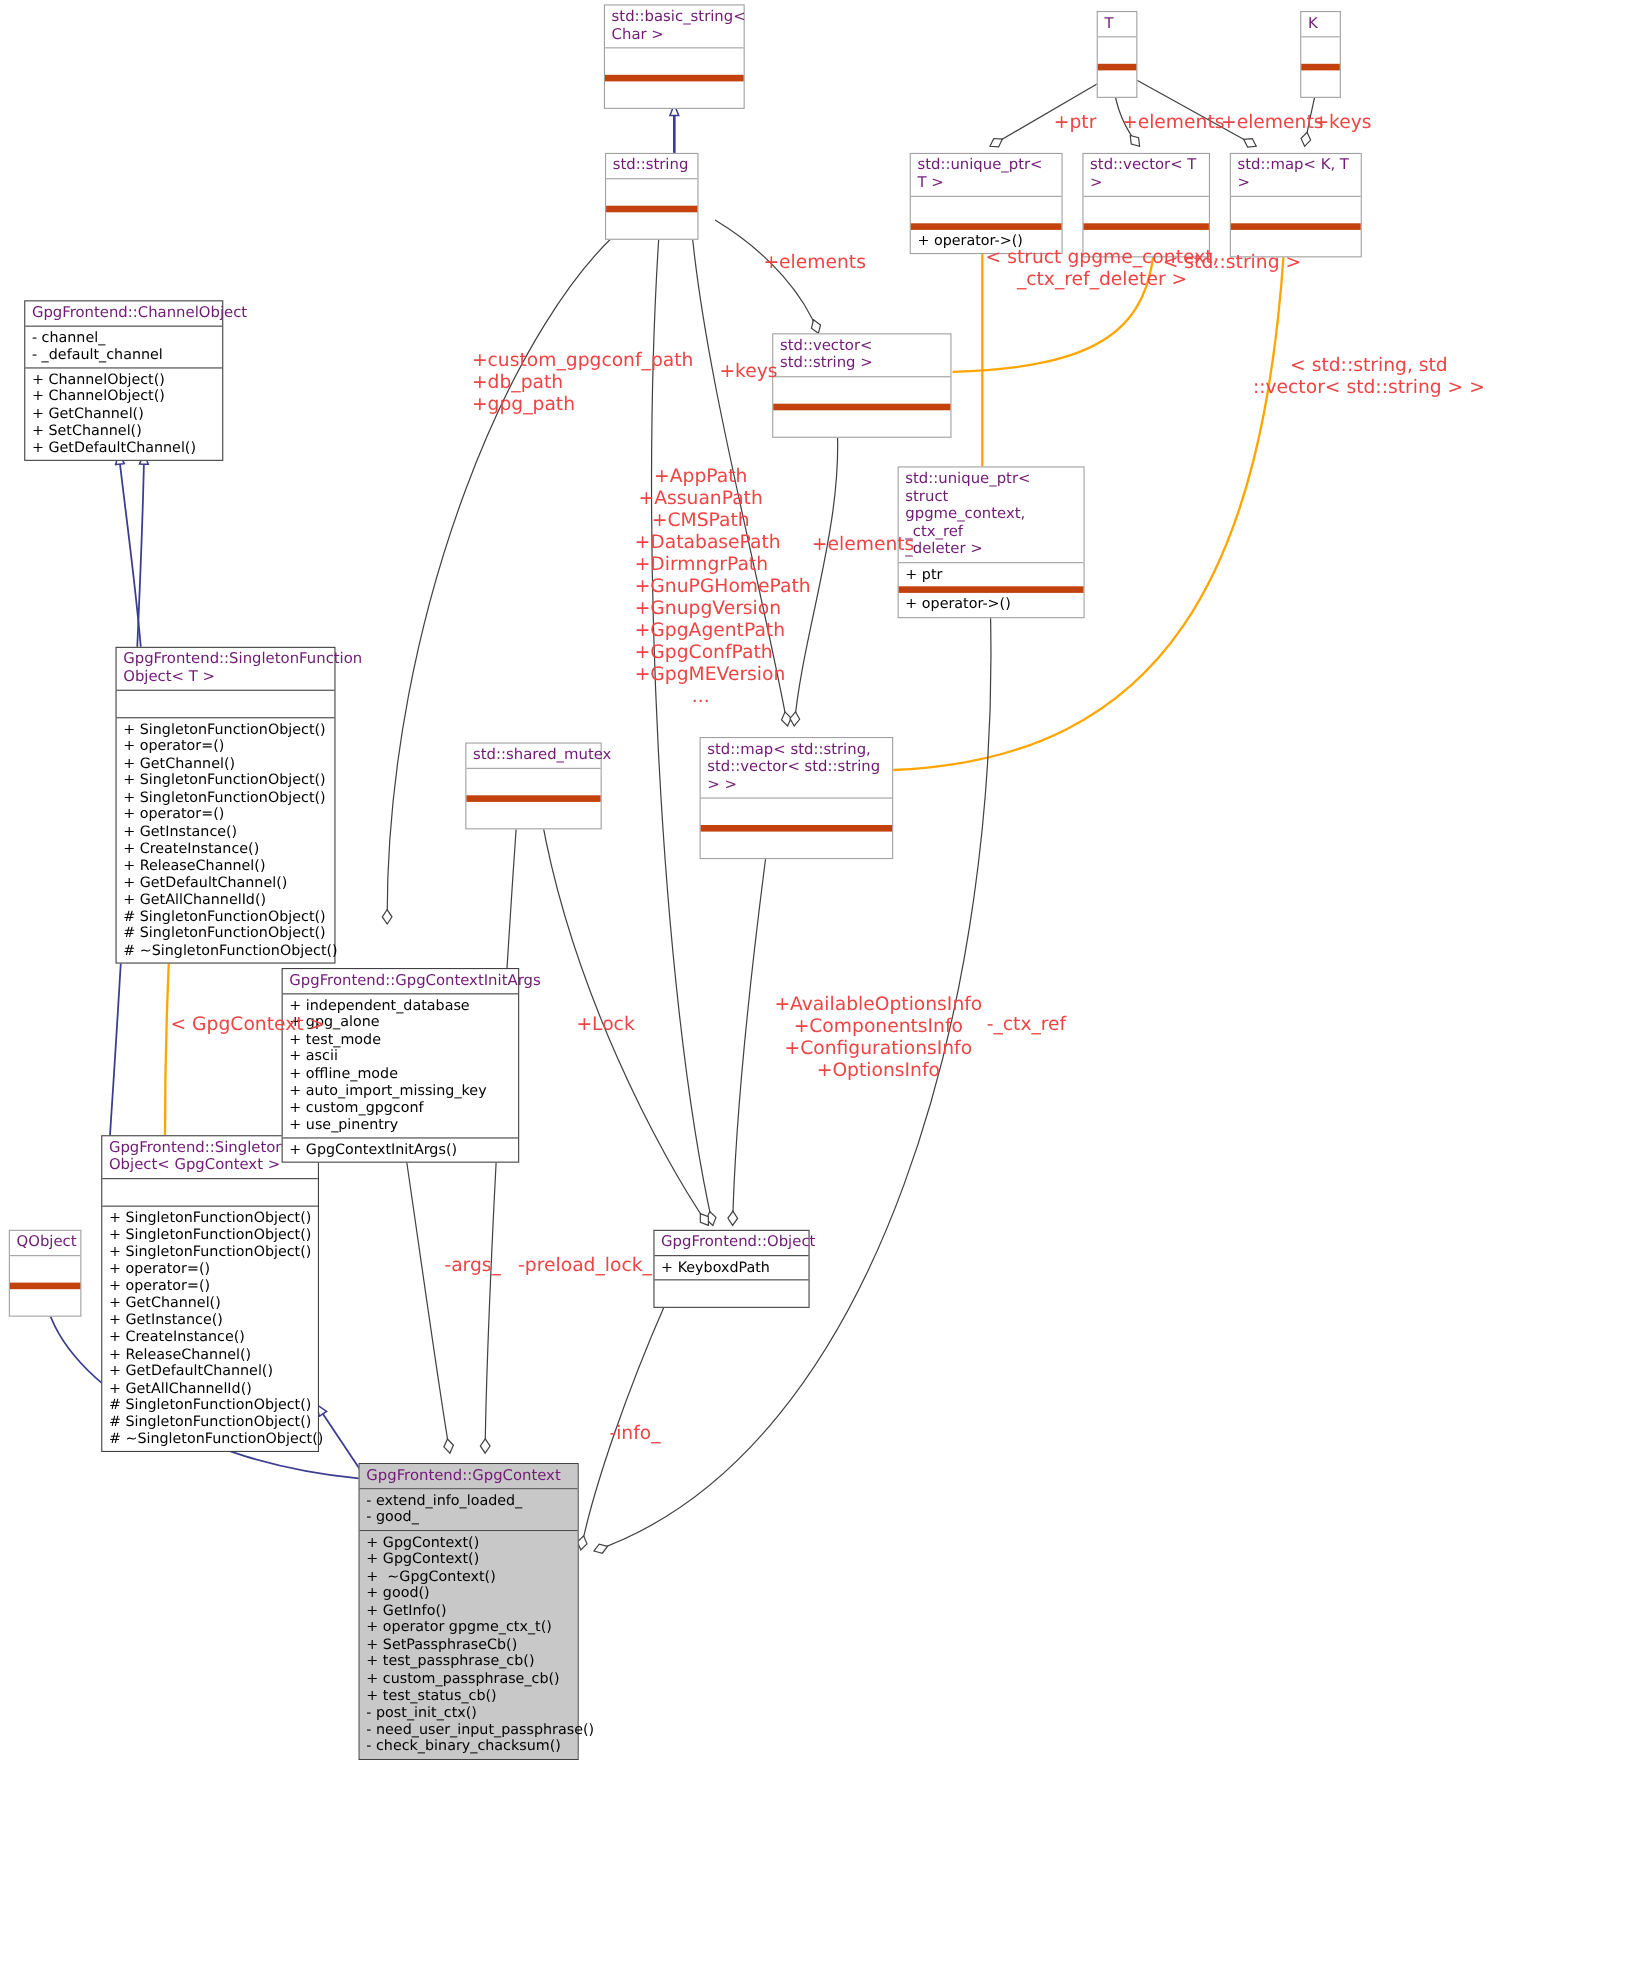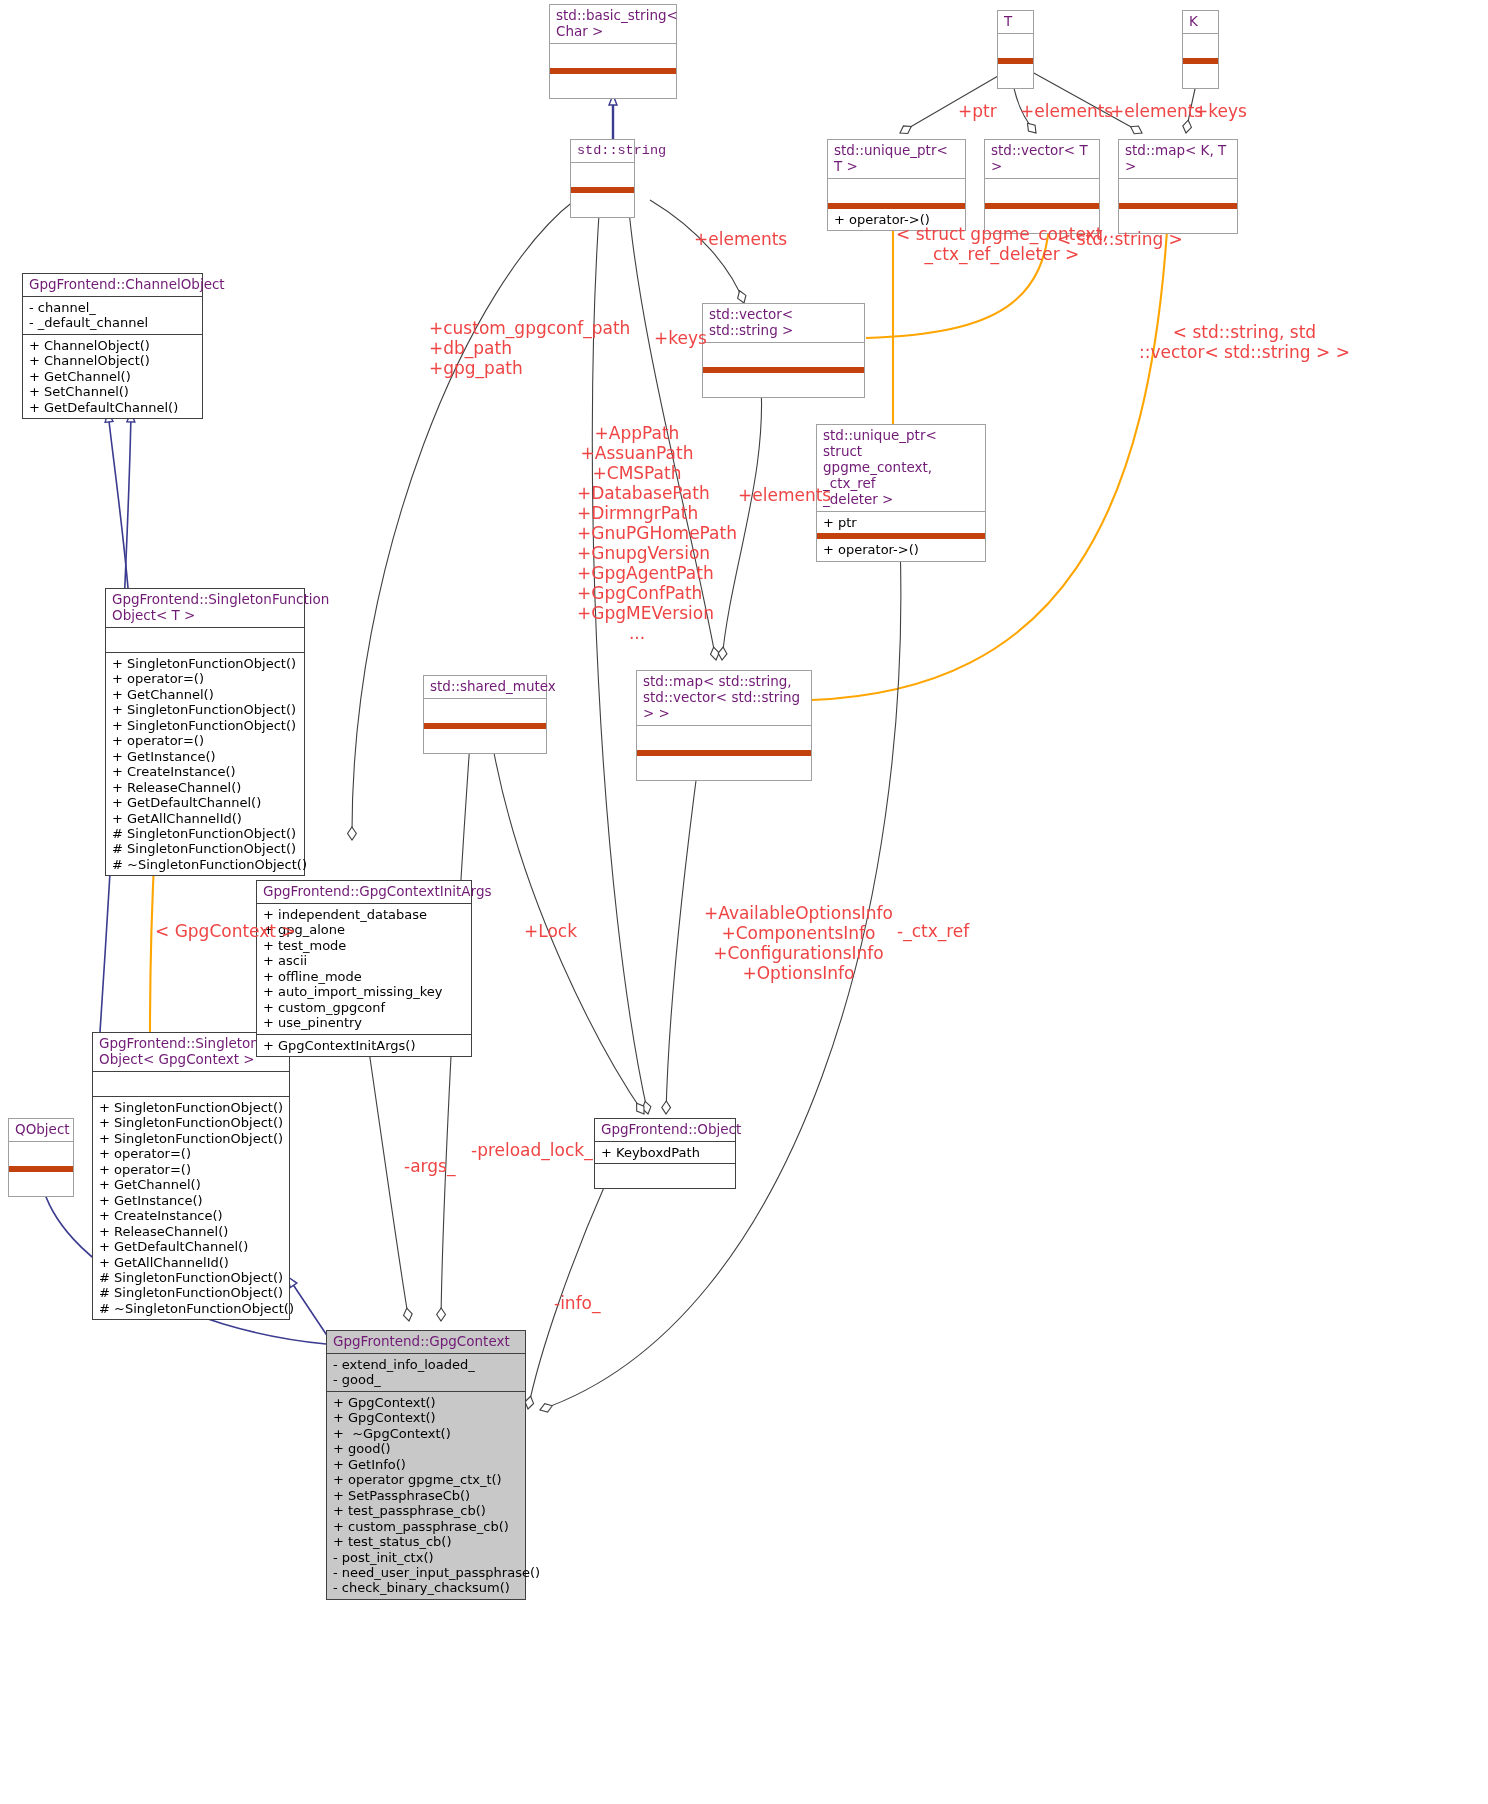--- a/index.html
+++ b/index.html
@@ -142,21 +142,21 @@
   </g>
 </svg>
 
 <div class="node" style="left:549px;top:4px;width:128px;">
   <div class="title">std::basic_string&lt;
 Char &gt;</div>
   <div class="attrs empty"></div>
   <div class="ops empty"></div>
 </div>
 
-<div class="node" style="left:570px;top:139px;width:65px;font-family:Liberation Mono, monospace;">
+<div class="node" style="left:550px;top:139px;width:85px;">
   <div class="title">std::string</div>
   <div class="attrs empty"></div>
   <div class="ops empty"></div>
 </div>
 
 <div class="node" style="left:997px;top:10px;width:37px;">
   <div class="title">T</div>
   <div class="attrs empty"></div>
   <div class="ops empty"></div>
 </div>
@@ -360,18 +360,18 @@
 +GpgAgentPath
 +GpgConfPath
 +GpgMEVersion
 ...</div>
 <div class="elabel center" style="left:704px;top:903px;white-space:pre-line;line-height:1.18;">+AvailableOptionsInfo
 +ComponentsInfo
 +ConfigurationsInfo
 +OptionsInfo</div>
 
 <div class="elabel" style="left:524px;top:922px;">+Lock</div>
-<div class="elabel" style="left:404px;top:1141px;margin-top:16px;">-args_</div>
+<div class="elabel" style="left:404px;top:1141px;">-args_</div>
 <div class="elabel" style="left:471px;top:1141px;">-preload_lock_</div>
 <div class="elabel" style="left:554px;top:1294px;">-info_</div>
 <div class="elabel" style="left:897px;top:922px;">-_ctx_ref</div>
 
 </div>
 
 </body></html>

